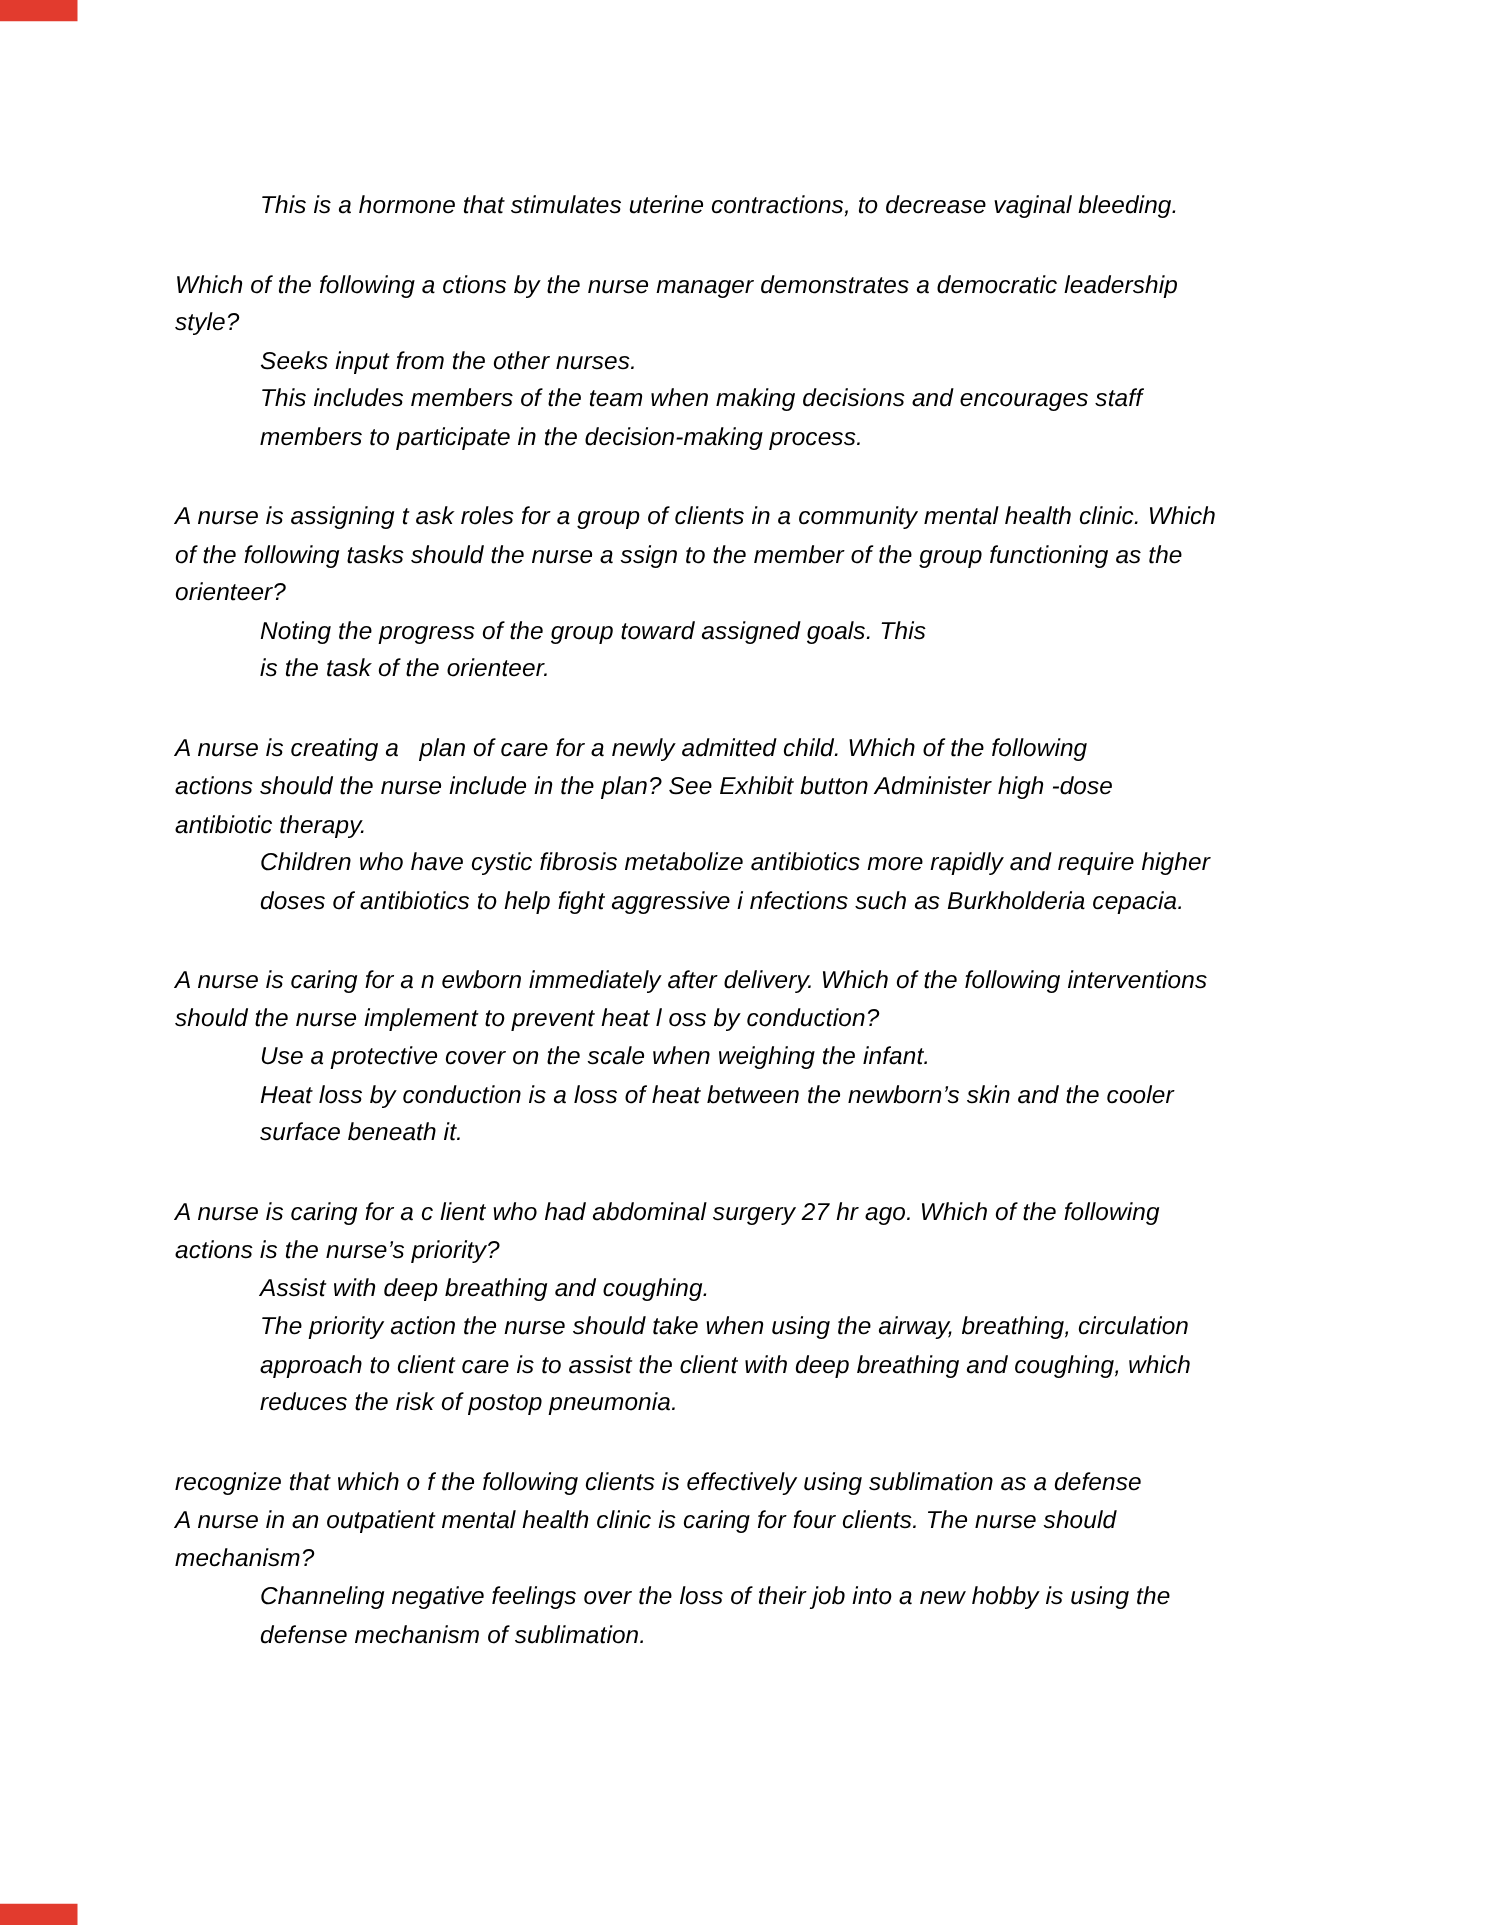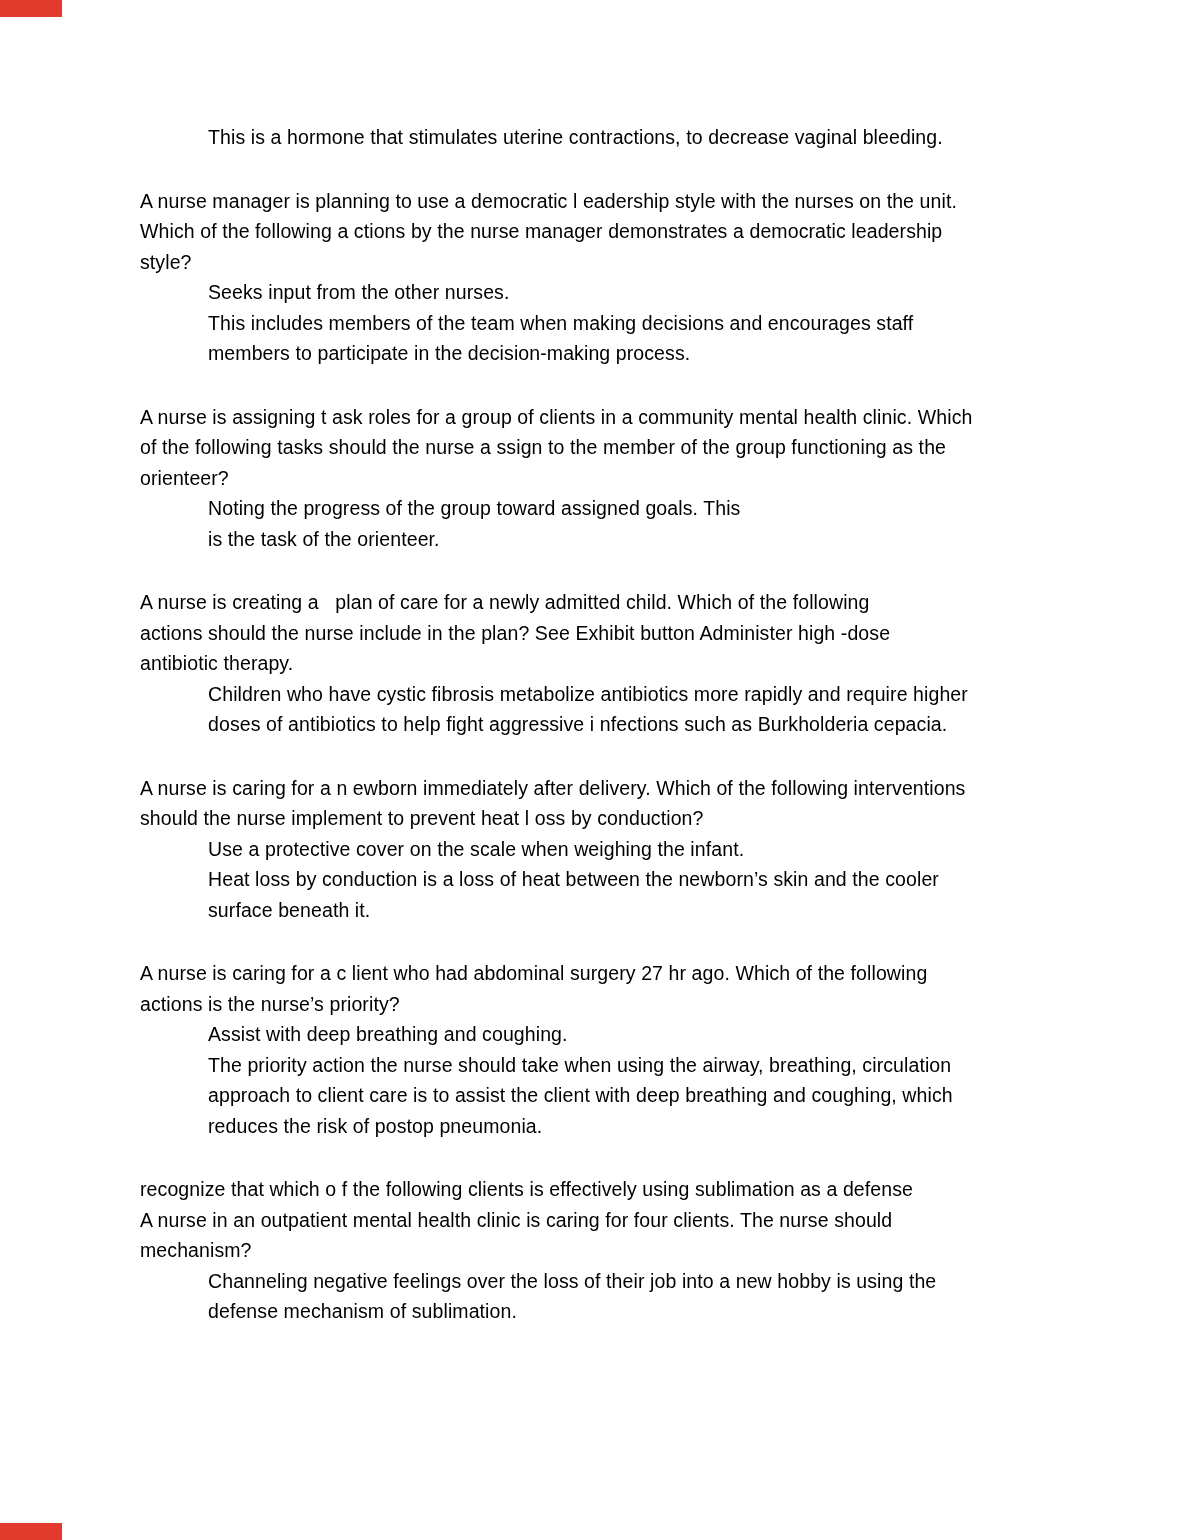--- a/index.html
+++ b/index.html
@@ -20,22 +20,23 @@
     position: absolute;
     width: 62px;
     height: 17px;
     left: 0;
   }
   .corner-marker.top { top: 0; }
   .corner-marker.bottom { bottom: 0; }
   .content {
     position: absolute;
     left: 0;
-    top: 122px;
+    top: 149px;
     width: 1170px;
+    font-style: italic;
   }
   .block {
     margin: 0 0 33px 0;
   }
   .line {
     font-size: 19.5px;
     line-height: 30.5px;
     white-space: pre;
     letter-spacing: 0.1px;
   }
@@ -46,21 +47,20 @@
 <body>
 
 <div class="page" style="background: rgb(255, 255, 255); color: rgb(0, 0, 0);">
   <div class="corner-marker top" style="background: rgb(226, 59, 46);"></div>
   <div class="corner-marker bottom" style="background: rgb(226, 59, 46);"></div>
   <div class="content">
       <div class="block">
         <div class="line indent-1">This is a hormone that stimulates uterine contractions, to decrease vaginal bleeding.</div>
       </div>
       <div class="block">
-        <div class="line indent-0">A nurse manager is planning to use a democratic l eadership style with the nurses on the unit.</div>
         <div class="line indent-0">Which of the following a ctions by the nurse manager demonstrates a democratic leadership</div>
         <div class="line indent-0">style?</div>
         <div class="line indent-1">Seeks input from the other nurses.</div>
         <div class="line indent-1">This includes members of the team when making decisions and encourages staff</div>
         <div class="line indent-1">members to participate in the decision-making process.</div>
       </div>
       <div class="block">
         <div class="line indent-0">A nurse is assigning t ask roles for a group of clients in a community mental health clinic. Which</div>
         <div class="line indent-0">of the following tasks should the nurse a ssign to the member of the group functioning as the</div>
         <div class="line indent-0">orienteer?</div>

